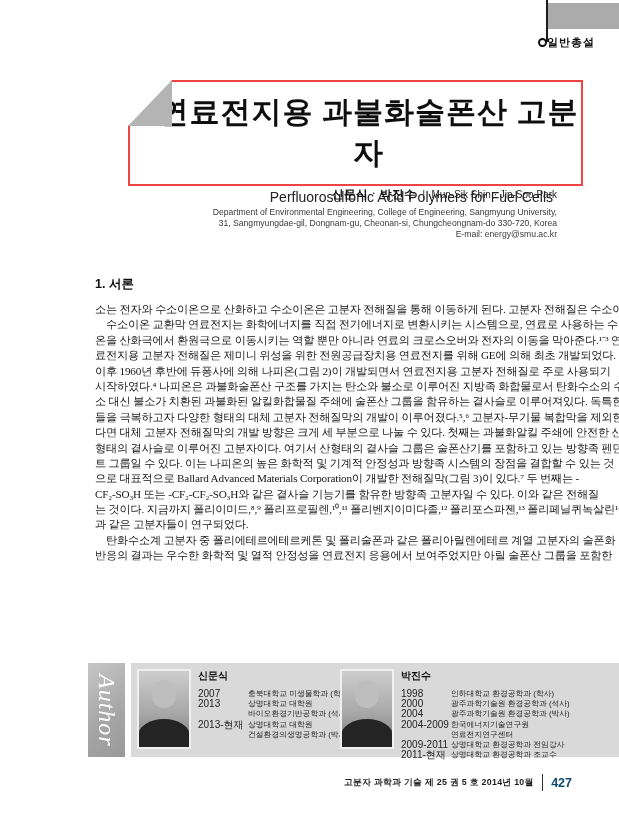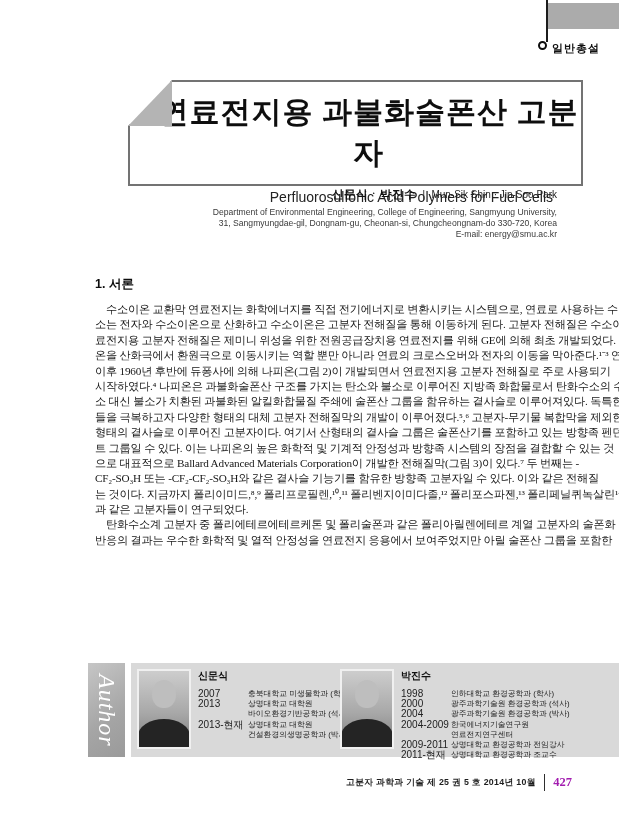--- a/index.html
+++ b/index.html
@@ -4,25 +4,25 @@
 <style>
   html,body{margin:0;padding:0;background:#e8e8e8;}
   .page{
     position:relative;width:619px;height:830px;background:#ffffff;
     font-family:"Liberation Sans",sans-serif;color:#141414;overflow:hidden;
     margin:0 auto;
   }
   
   .edge-tab{position:absolute;left:548px;top:3px;width:71px;height:26px;background:#ababab;}
   .marker-line{position:absolute;left:546px;top:0;width:2px;height:42px;background:#1c1c1c;}
-  .category{position:absolute;left:538px;top:41px;display:flex;align-items:flex-start;gap:5px;}
+  .category{position:absolute;left:538px;top:35px;display:flex;align-items:center;}
   .bullet{width:5px;height:5px;border:2.5px solid #0d0d0d;border-radius:50%;background:#fff;flex:0 0 auto;}
   .category-label{font-size:11px;font-weight:bold;letter-spacing:1px;color:#111;}
   
-  .title-box{position:absolute;left:128px;top:80px;width:455px;height:106px;border:2px solid #737373;background:#fff;box-sizing:border-box;}
+  .title-box{position:absolute;left:128px;top:80px;width:455px;height:106px;border:2px solid #ef4444;background:#fff;box-sizing:border-box;}
   .fold-cover{position:absolute;left:-2px;top:-2px;width:44px;height:46px;background:#ffffff;clip-path:polygon(0 0,100% 0,0 100%);}
   .fold-flap{position:absolute;left:-2px;top:-2px;width:44px;height:46px;background:#b4b4b4;clip-path:polygon(100% 0,100% 100%,0 100%);}
   .title-ko{margin:10px 0 0 0;padding-left:26px;text-align:center;font-family:"Liberation Serif",serif;font-size:30px;font-weight:600;letter-spacing:1px;color:#0e0e0e;}
   .title-en{margin-top:15px;padding-right:28px;text-align:right;font-size:14px;color:#222;}
   
   .byline{position:absolute;right:62px;top:187px;text-align:right;}
   .byline .names{font-size:11.5px;color:#111;}
   .names-ko{font-weight:bold;letter-spacing:.5px;}
   .names-divider{margin:0 3px;color:#333;font-weight:normal;}
   .names-en{font-size:10px;color:#222;}
@@ -45,21 +45,21 @@
   .author-info{position:absolute;left:61px;top:0;}
   .author-name{font-size:10px;font-weight:bold;color:#101010;}
   .bio-rows{margin-top:6px;}
   .bio-row{display:flex;line-height:10.2px;}
   .bio-year{flex:0 0 50px;font-size:10px;color:#222;}
   .bio-detail{font-size:7.8px;color:#222;white-space:nowrap;}
   
   .footer{position:absolute;top:774px;right:47px;display:flex;align-items:center;gap:8px;}
   .journal{font-size:8.8px;font-weight:bold;color:#1e1e1e;letter-spacing:.3px;}
   .footer-divider{width:1.5px;height:17px;background:#2e2e2e;}
-  .page-number{font-size:12.5px;font-weight:bold;color:#a21caf;font-family:Liberation Serif, serif;}
+  .page-number{font-size:12.5px;font-weight:bold;color:#0c4a6e;}
 </style>
 </head>
 <body>
 
 <div class="page">
 
   <div class="edge-tab"></div>
   <div class="marker-line"></div>
   <div class="category">
     <span class="bullet"></span>
@@ -82,28 +82,29 @@
     <div class="aff">
       <div>Department of Environmental Engineering, College of Engineering, Sangmyung University,</div>
       <div>31, Sangmyungdae-gil, Dongnam-gu, Cheonan-si, Chungcheongnam-do 330-720, Korea</div>
       <div>E-mail: energy@smu.ac.kr</div>
     </div>
   </div>
 
   <div class="section-heading">1. 서론</div>
 
   <div class="body-text">
+      <div class="bline">소는 전자와 수소이온으로 산화하고 수소이온은 고분자 전해질을 통해 이동하게 된다. 고분자 전해질은 수소이</div>
       <div class="bline ind">수소이온 교환막 연료전지는 화학에너지를 직접 전기에너지로 변환시키는 시스템으로, 연료로 사용하는 수</div>
-      <div class="bline">소는 전자와 수소이온으로 산화하고 수소이온은 고분자 전해질을 통해 이동하게 된다. 고분자 전해질은 수소이</div>
+      <div class="bline">온을 산화극에서 환원극으로 이동시키는 역할 뿐만 아니라 연료의 크로스오버와 전자의 이동을 막아준다.¹⁻³ 연</div>
       <div class="bline">료전지용 고분자 전해질은 제미니 위성을 위한 전원공급장치용 연료전지를 위해 GE에 의해 최초 개발되었다.</div>
-      <div class="bline">온을 산화극에서 환원극으로 이동시키는 역할 뿐만 아니라 연료의 크로스오버와 전자의 이동을 막아준다.¹⁻³ 연</div>
       <div class="bline">이후 1960년 후반에 듀퐁사에 의해 나피온(그림 2)이 개발되면서 연료전지용 고분자 전해질로 주로 사용되기</div>
       <div class="bline">시작하였다.⁴ 나피온은 과불화술폰산 구조를 가지는 탄소와 불소로 이루어진 지방족 화합물로서 탄화수소의 수</div>
       <div class="bline">소 대신 불소가 치환된 과불화된 알킬화합물질 주쇄에 술폰산 그룹을 함유하는 곁사슬로 이루어져있다. 독특한</div>
       <div class="bline">들을 극복하고자 다양한 형태의 대체 고분자 전해질막의 개발이 이루어졌다.⁵,⁶ 고분자-무기물 복합막을 제외한</div>
+      <div class="bline">다면 대체 고분자 전해질막의 개발 방향은 크게 세 부분으로 나눌 수 있다. 첫째는 과불화알킬 주쇄에 안전한 산</div>
       <div class="bline">형태의 곁사슬로 이루어진 고분자이다. 여기서 산형태의 곁사슬 그룹은 술폰산기를 포함하고 있는 방향족 펜던</div>
       <div class="bline">트 그룹일 수 있다. 이는 나피온의 높은 화학적 및 기계적 안정성과 방향족 시스템의 장점을 결합할 수 있는 것</div>
       <div class="bline">으로 대표적으로 Ballard Advanced Materials Corporation이 개발한 전해질막(그림 3)이 있다.⁷ 두 번째는 -</div>
       <div class="bline">CF₂-SO₃H 또는 -CF₂-CF₂-SO₃H와 같은 곁사슬 기능기를 함유한 방향족 고분자일 수 있다. 이와 같은 전해질</div>
       <div class="bline">는 것이다. 지금까지 폴리이미드,⁸,⁹ 폴리프로필렌,¹⁰,¹¹ 폴리벤지이미다졸,¹² 폴리포스파젠,¹³ 폴리페닐퀴녹살린¹⁴</div>
       <div class="bline">과 같은 고분자들이 연구되었다.</div>
       <div class="bline ind">탄화수소계 고분자 중 폴리에테르에테르케톤 및 폴리술폰과 같은 폴리아릴렌에테르 계열 고분자의 술폰화</div>
       <div class="bline">반응의 결과는 우수한 화학적 및 열적 안정성을 연료전지 응용에서 보여주었지만 아릴 술폰산 그룹을 포함한</div>
     </div>
 

